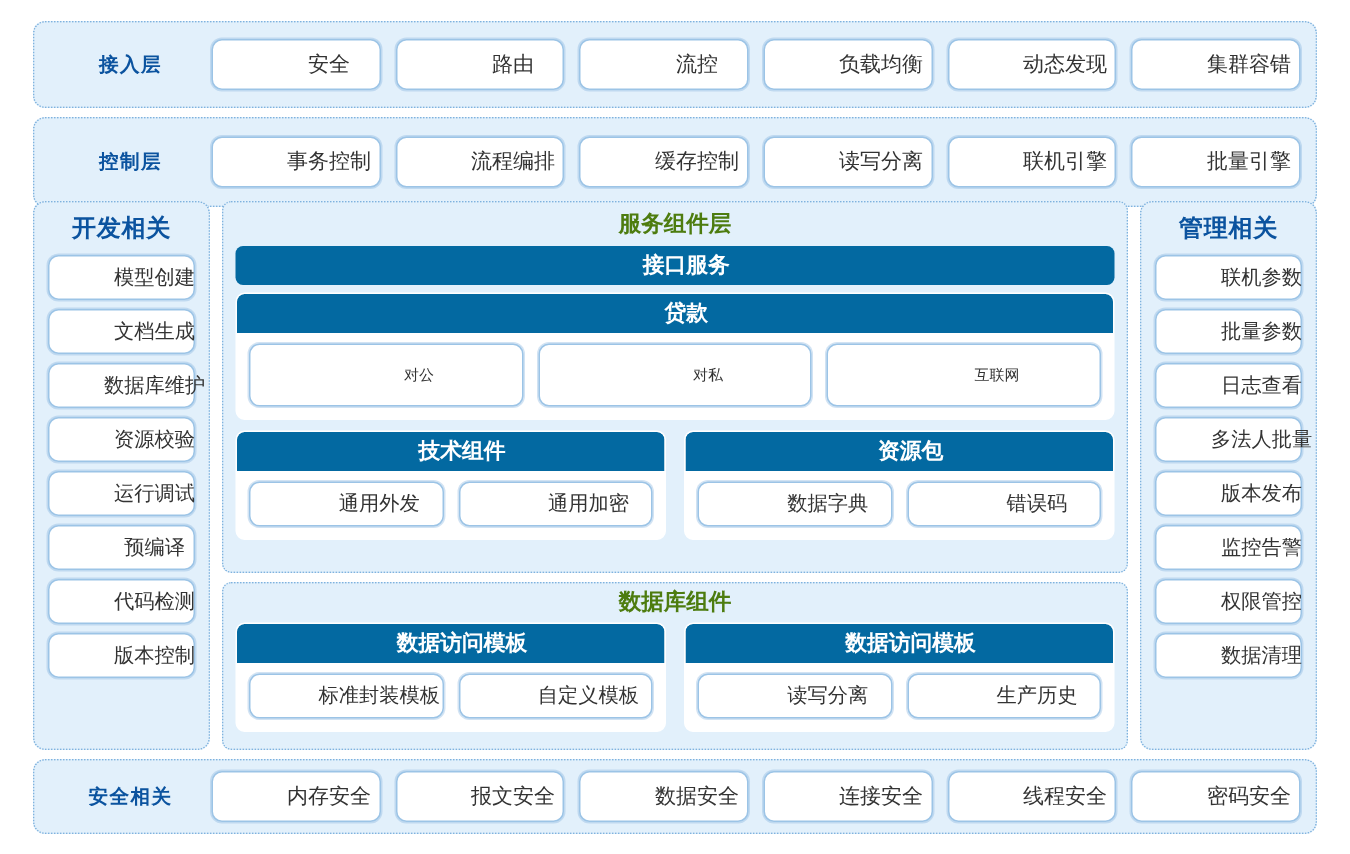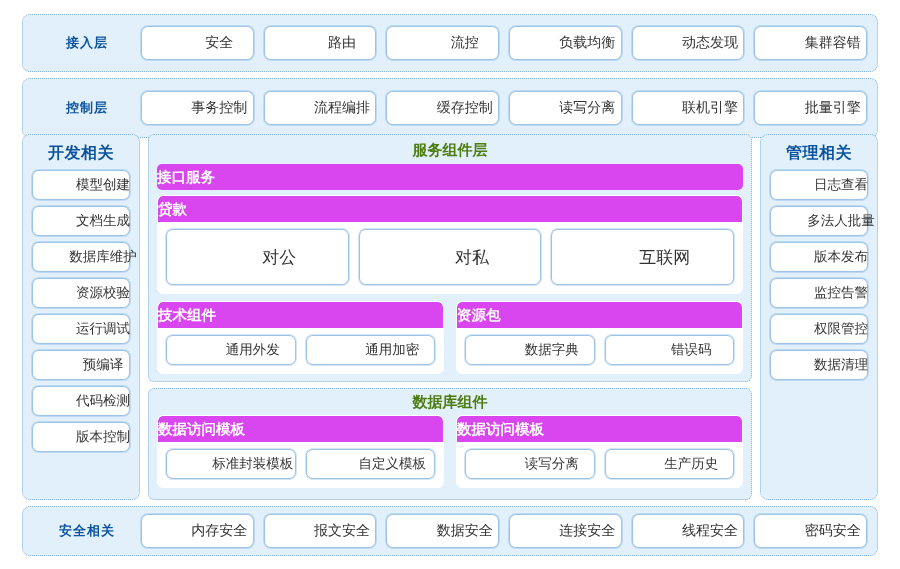--- a/index.html
+++ b/index.html
@@ -131,29 +131,30 @@
   .group-title {
     text-align: center;
     font-size: 15px;
     font-weight: bold;
     color: #4d7c0f;
     line-height: 22px;
     margin-bottom: 3px;
   }
 
   .bluebar {
-    background: #d946ef;
+    background: #0369a1;
     color: #ffffff;
     font-size: 14.5px;
     font-weight: bold;
-    text-align: left;
+    text-align: center;
     border-radius: 5px;
     height: 26px;
     line-height: 26px;
     box-sizing: border-box;
+    padding-left: 15px;
   }
 
   .capsule {
     background: #ffffff;
     border-radius: 6px;
     box-sizing: border-box;
     overflow: hidden;
     border: 1px solid #ffffff;
   }
   .capsule > .bluebar {
@@ -173,21 +174,21 @@
   }
 
   
   #svc-layer {
     height: 248px;
     padding: 4px 8px 8px 8px;
   }
   #svc-iface { margin-bottom: 5px; }
 
   #loan-capsule { margin-bottom: 7px; }
-  #loan-capsule .capsule-body .pill { height: 56px; font-size: 17px; }
+  #loan-capsule .capsule-body .pill { height: 42px; font-size: 10px; }
 
   .two-col {
     display: flex;
     gap: 12px;
   }
   .two-col > .capsule { flex: 1 1 0; }
 
   
   #db-layer {
     height: 112px;
@@ -293,20 +294,22 @@
             <div class="pill">生产历史</div>
           </div>
         </div>
       </div>
     </div>
 
   </div>
 
   <div class="panel side-col" id="col-mgmt">
     <div class="side-title">管理相关</div>
+    <div class="pill">联机参数</div>
+    <div class="pill">批量参数</div>
     <div class="pill">日志查看</div>
     <div class="pill">多法人批量</div>
     <div class="pill">版本发布</div>
     <div class="pill">监控告警</div>
     <div class="pill">权限管控</div>
     <div class="pill">数据清理</div>
   </div>
 
   <div class="panel layer-row" id="row-security">
     <div class="layer-title">安全相关</div>

